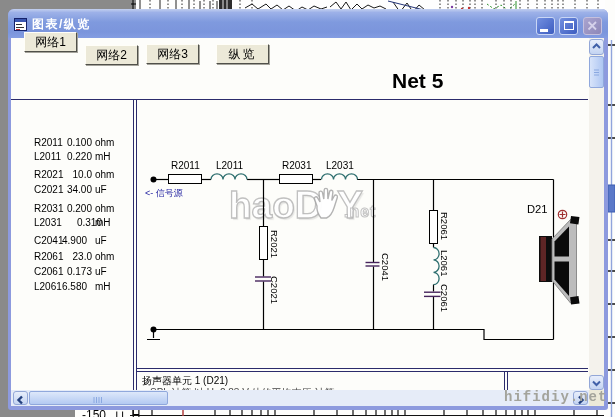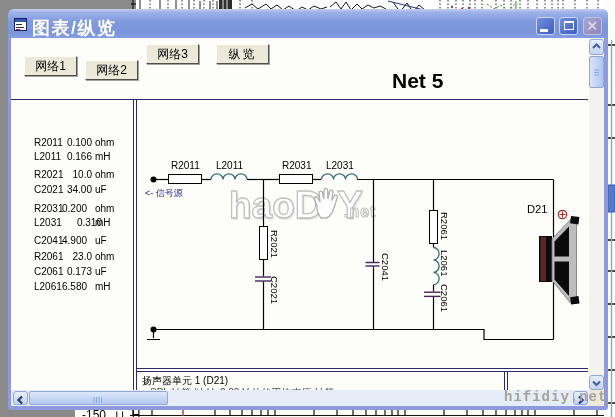--- a/index.html
+++ b/index.html
@@ -68,41 +68,41 @@
 
 <div class="abs" style="left:8px;top:9px;width:600px;height:29px;border-radius:6px 6px 0 0;background:linear-gradient(#c3d0f0 0%,#9db1e8 12%,#7f9ade 45%,#7b95dc 80%,#849de2 100%);"></div>
 
 <div class="abs" style="left:14px;top:18px;width:13px;height:13px;background:#fff;border:1px solid #16226a;box-sizing:border-box;">
   <div class="abs" style="left:0;top:0;width:11px;height:3px;background:#3a56b0;"></div>
   <div class="abs" style="left:1px;top:5px;width:6px;height:1px;background:#333;"></div>
   <div class="abs" style="left:1px;top:8px;width:8px;height:1px;background:#333;"></div>
   <div class="abs" style="left:1px;top:10px;width:4px;height:1px;background:#c03030;"></div>
 </div>
 
-<div class="abs" style="left:32px;top:16px;font-size:18px;font-weight:bold;color:#fff;letter-spacing:1.5px;">图表/纵览</div>
+<div class="abs" style="left:32px;top:16px;font-size:12px;font-weight:bold;color:#fff;letter-spacing:1.5px;">图表/纵览</div>
 
 <div class="abs" style="left:536px;top:17px;width:19px;height:18px;border-radius:3px;background:linear-gradient(135deg,#7390e0,#3c5cc0);border:1px solid #c9d6f5;box-sizing:border-box;">
   <div class="abs" style="left:3px;top:11px;width:8px;height:3px;background:#fff;"></div>
 </div>
 
 <div class="abs" style="left:559px;top:17px;width:19px;height:18px;border-radius:3px;background:linear-gradient(135deg,#7390e0,#3c5cc0);border:1px solid #c9d6f5;box-sizing:border-box;">
   <div class="abs" style="left:4px;top:2.5px;width:10px;height:9.5px;border:1.6px solid #fff;border-top-width:2.6px;box-sizing:border-box;"></div>
 </div>
 
 <div class="abs" style="left:583px;top:17px;width:19px;height:18px;border-radius:3px;background:linear-gradient(135deg,#aaa4cf,#8d87b8);border:1px solid #c5c0dd;box-sizing:border-box;">
   <svg width="17" height="16">
       <path d="M4.5,4 L12,11.5 M12,4 L4.5,11.5" stroke="#d5d1ea" stroke-width="1.8"></path>
     </svg>
 </div>
 
 <div class="abs" style="left:11px;top:38px;width:593px;height:368px;background:#fdfdfa;"></div>
 
-<div class="abs" style="left:24px;top:56px;width:53px;height:20px;background:#ece9d8;border:1px solid;border-color:#fffef8 #50504a #50504a #fffef8;box-sizing:border-box;box-shadow:1px 1px 0 #a5a49c;text-align:center;font-size:12px;line-height:18px;">网络1</div>
-
-<div class="abs" style="left:85px;top:60px;width:53px;height:20px;background:#ece9d8;border:1px solid;border-color:#fffef8 #50504a #50504a #fffef8;box-sizing:border-box;box-shadow:1px 1px 0 #a5a49c;text-align:center;font-size:12px;line-height:18px;">网络2</div>
+<div class="abs" style="left:24px;top:32px;width:53px;height:20px;background:#ece9d8;border:1px solid;border-color:#fffef8 #50504a #50504a #fffef8;box-sizing:border-box;box-shadow:1px 1px 0 #a5a49c;text-align:center;font-size:12px;line-height:18px;">网络1</div>
+
+<div class="abs" style="left:85px;top:45px;width:53px;height:20px;background:#ece9d8;border:1px solid;border-color:#fffef8 #50504a #50504a #fffef8;box-sizing:border-box;box-shadow:1px 1px 0 #a5a49c;text-align:center;font-size:12px;line-height:18px;">网络2</div>
 
 <div class="abs" style="left:146px;top:44px;width:53px;height:20px;background:#ece9d8;border:1px solid;border-color:#fffef8 #50504a #50504a #fffef8;box-sizing:border-box;box-shadow:1px 1px 0 #a5a49c;text-align:center;font-size:12px;line-height:18px;">网络3</div>
 
 <div class="abs" style="left:216px;top:44px;width:53px;height:20px;background:#ece9d8;border:1px solid;border-color:#fffef8 #50504a #50504a #fffef8;box-sizing:border-box;box-shadow:1px 1px 0 #a5a49c;text-align:center;font-size:12px;line-height:18px;letter-spacing:2px;">纵览</div>
 
 <div class="abs" style="left:392px;top:69px;font-size:21px;font-weight:bold;color:#000;">Net 5</div>
 
 <div class="abs" style="left:11px;top:99px;width:577px;height:1px;background:#2b2b6b;"></div>
 <div class="abs" style="left:133px;top:99px;width:1px;height:291px;background:#2b2b6b;"></div>
 <div class="abs" style="left:136px;top:99px;width:1px;height:291px;background:#2b2b6b;"></div>
@@ -111,33 +111,33 @@
 <div class="abs" style="left:504px;top:371px;width:1px;height:19px;background:#2b2b6b;"></div>
 <div class="abs" style="left:507px;top:371px;width:1px;height:19px;background:#2b2b6b;"></div>
 
 <div class="abs" style="left:0;top:0;font-size:10px;color:#000;">
 
   <div class="abs" style="left:34px;top:137px;">R2011</div>
     <div class="abs" style="left:62px;top:137px;width:30px;text-align:right;">0.100</div>
     <div class="abs" style="left:95px;top:137px;">ohm</div>
 
   <div class="abs" style="left:34px;top:151px;">L2011</div>
-    <div class="abs" style="left:62px;top:151px;width:30px;text-align:right;">0.166</div>
+    <div class="abs" style="left:62px;top:151px;width:30px;text-align:right;">0.220</div>
     <div class="abs" style="left:95px;top:151px;">mH</div>
 
   <div class="abs" style="left:34px;top:169px;">R2021</div>
     <div class="abs" style="left:62px;top:169px;width:30px;text-align:right;">10.0</div>
     <div class="abs" style="left:95px;top:169px;">ohm</div>
 
   <div class="abs" style="left:34px;top:184px;">C2021</div>
     <div class="abs" style="left:62px;top:184px;width:30px;text-align:right;">34.00</div>
     <div class="abs" style="left:95px;top:184px;">uF</div>
 
   <div class="abs" style="left:34px;top:203px;">R2031</div>
-    <div class="abs" style="left:62px;top:203px;width:30px;text-align:left;">0.200</div>
+    <div class="abs" style="left:62px;top:203px;width:30px;text-align:right;">0.200</div>
     <div class="abs" style="left:95px;top:203px;">ohm</div>
 
   <div class="abs" style="left:34px;top:217px;">L2031</div>
     <div class="abs" style="left:72px;top:217px;width:30px;text-align:right;">0.310</div>
     <div class="abs" style="left:95px;top:217px;">mH</div>
 
   <div class="abs" style="left:34px;top:235px;">C2041</div>
     <div class="abs" style="left:62px;top:235px;width:24px;text-align:center;">4.900</div>
     <div class="abs" style="left:95px;top:235px;">uF</div>
 

